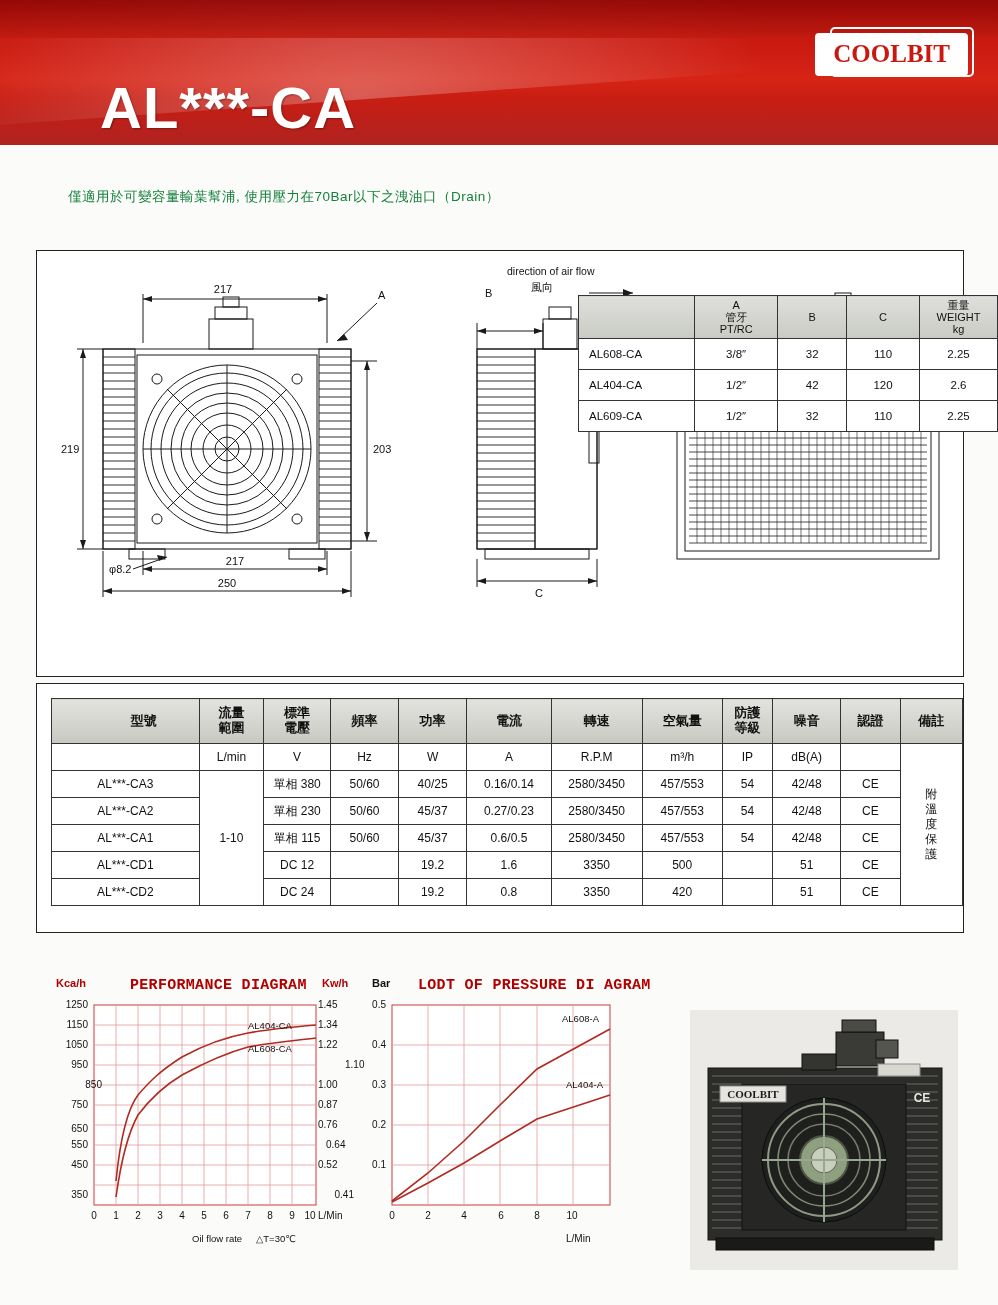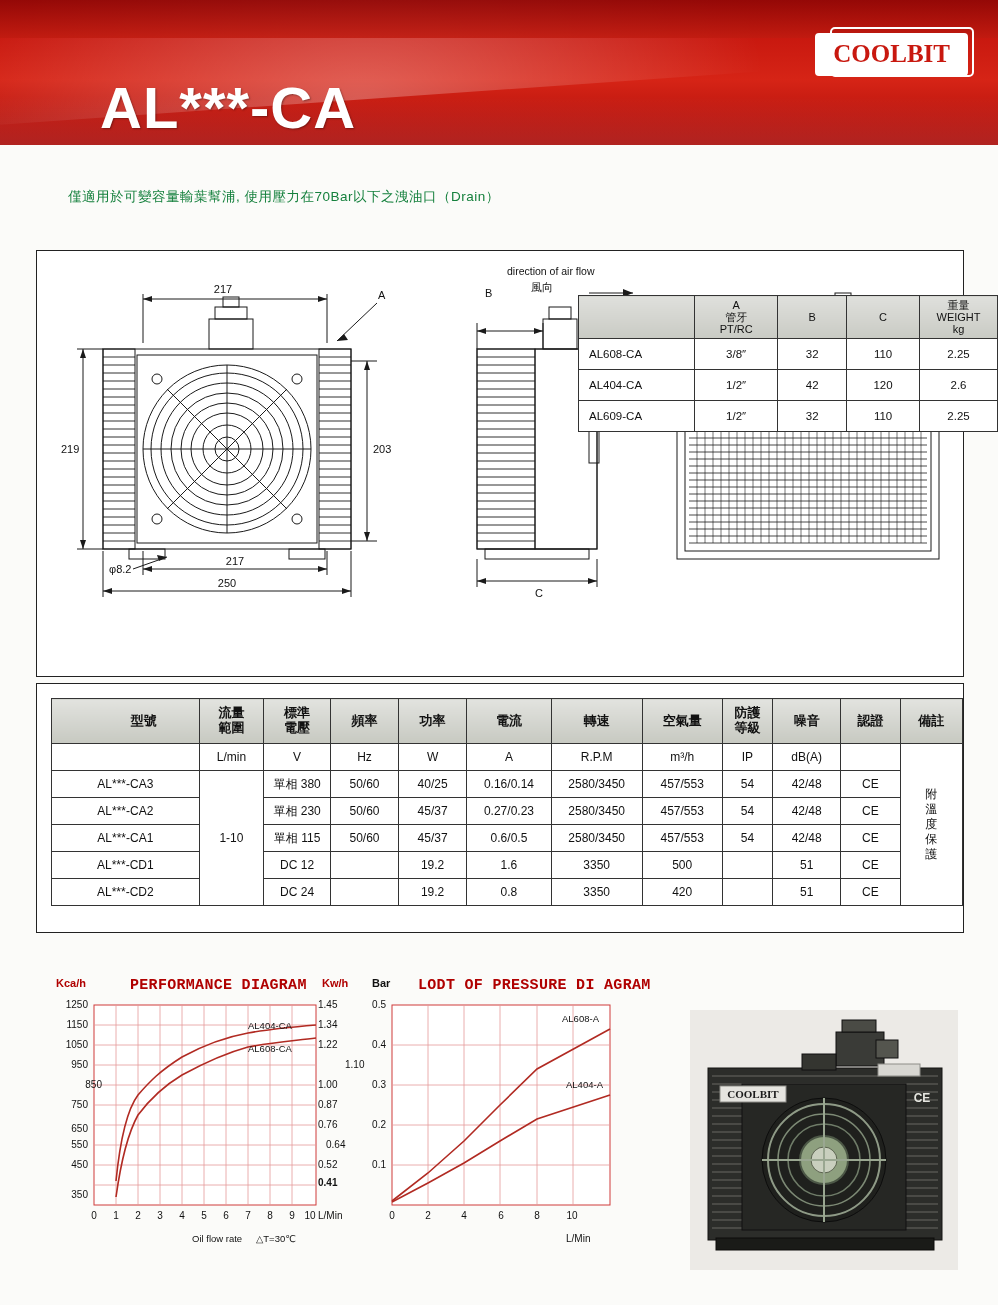--- a/index.html
+++ b/index.html
@@ -610,21 +610,21 @@
 
   <div class="tick" style="left:318px;top:54px;width:36px;text-align:left;">1.45</div>
   <div class="tick" style="left:318px;top:74px;width:36px;text-align:left;">1.34</div>
   <div class="tick" style="left:318px;top:94px;width:36px;text-align:left;">1.22</div>
   <div class="tick" style="left:318px;top:114px;width:36px;text-align:left;margin-left:27px;">1.10</div>
   <div class="tick" style="left:318px;top:134px;width:36px;text-align:left;">1.00</div>
   <div class="tick" style="left:318px;top:154px;width:36px;text-align:left;">0.87</div>
   <div class="tick" style="left:318px;top:174px;width:36px;text-align:left;">0.76</div>
   <div class="tick" style="left:318px;top:194px;width:36px;text-align:left;margin-left:8px;">0.64</div>
   <div class="tick" style="left:318px;top:214px;width:36px;text-align:left;">0.52</div>
-  <div class="tick" style="left:318px;top:232px;width:36px;text-align:left;font-weight:bold;">0.41</div>
+  <div class="tick" style="left:318px;top:244px;width:36px;text-align:right;">0.41</div>
 
   <div class="tickx" style="left:84px;top:265px;width:20px;">0</div>
   <div class="tickx" style="left:106px;top:265px;width:20px;">1</div>
   <div class="tickx" style="left:128px;top:265px;width:20px;">2</div>
   <div class="tickx" style="left:150px;top:265px;width:20px;">3</div>
   <div class="tickx" style="left:172px;top:265px;width:20px;">4</div>
   <div class="tickx" style="left:194px;top:265px;width:20px;">5</div>
   <div class="tickx" style="left:216px;top:265px;width:20px;">6</div>
   <div class="tickx" style="left:238px;top:265px;width:20px;">7</div>
   <div class="tickx" style="left:260px;top:265px;width:20px;">8</div>

